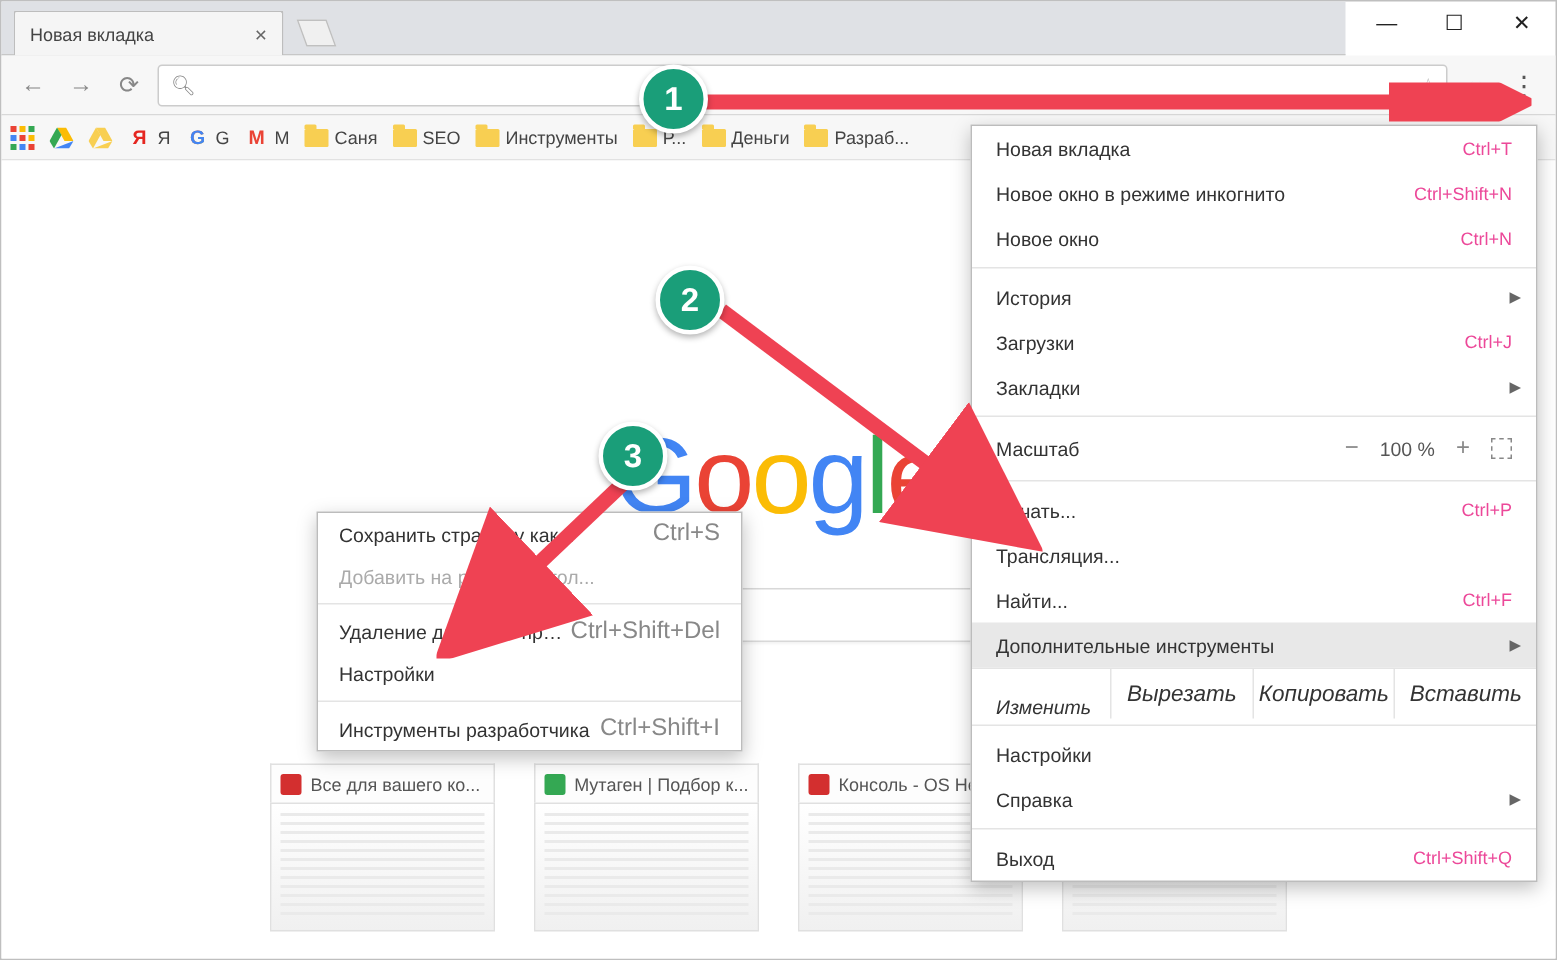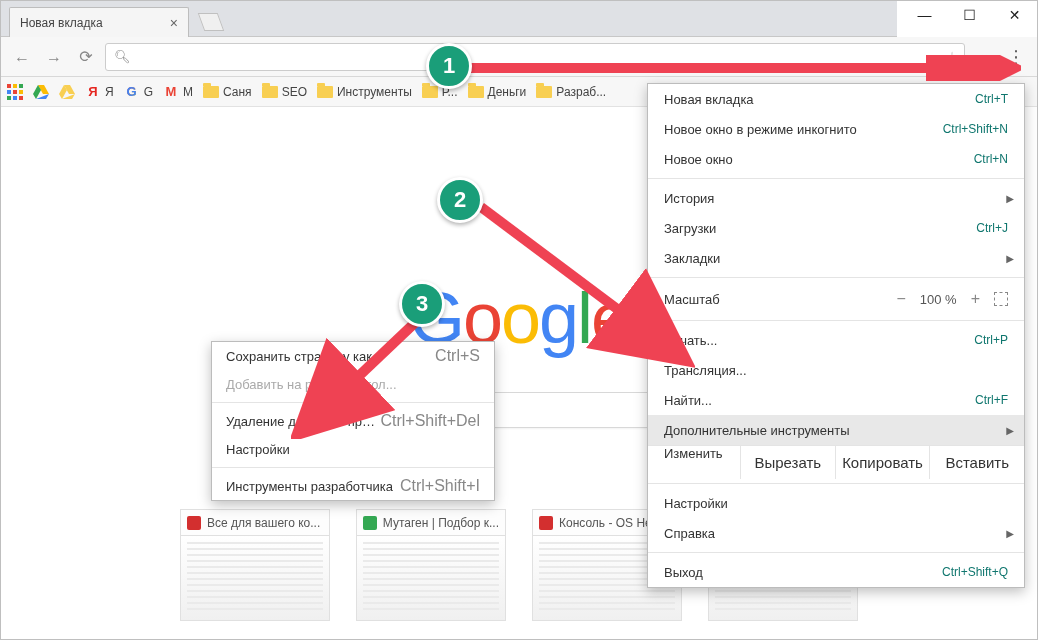--- a/index.html
+++ b/index.html
@@ -48,29 +48,29 @@
   .thumb { width:150px; }
   .thumb .cap { height:26px; display:flex; align-items:center; gap:6px; font-size:12px; color:#555; border:1px solid #e0e0e0; border-bottom:none; padding:0 6px; white-space:nowrap; overflow:hidden; background:#fdfdfd;}
   .thumb .img { height:86px; border:1px solid #e0e0e0; background:linear-gradient(#fff,#f0f0f0); position:relative; overflow:hidden;}
   .thumb .img::after{content:""; position:absolute; inset:6px; background:repeating-linear-gradient(#eaeaea 0 2px, transparent 2px 6px);} 
   .fav { width:14px; height:14px; border-radius:2px; display:inline-block; }
 
   
   .menu { position:absolute; top:82px; right:12px; width:378px; background:#fff; border:1px solid #bcbcbc; box-shadow:0 4px 12px rgba(0,0,0,.25); font-size:13px; color:#333; }
   .menu .row { display:flex; align-items:center; height:30px; padding:0 16px; position:relative; }
   .menu .row.sel { background:#e8e8e8; }
-  .menu .row .sc { margin-left:auto; color:#0f766e; font-size:12px;}
+  .menu .row .sc { margin-left:auto; color:#ec4899; font-size:12px;}
   .menu .sep { height:1px; background:#e4e4e4; margin:4px 0;}
   .menu .arrow { position:absolute; right:10px; color:#666; font-size:10px;}
   .zoomrow { display:flex; align-items:center; height:34px; padding:0 16px; }
   .zoomrow .lbl{flex:0 0 auto;}
   .zoomrow .zctrls{margin-left:auto; display:flex; align-items:center; gap:14px; color:#555; font-size:13px;}
   .zctrls .pm{font-size:16px; color:#888;}
   .fs-ico{width:14px;height:14px;border:1px dashed #888;}
-  .editrow{display:flex;align-items:flex-start;height:34px;border-top:1px solid #e4e4e4;}
+  .editrow{display:flex;align-items:flex-end;height:34px;border-top:1px solid #e4e4e4;font-style:italic;}
   .editrow .elbl{width:92px;padding-left:16px;}
   .editrow .ebtn{flex:1;text-align:center;border-left:1px solid #e4e4e4;height:100%;display:flex;align-items:center;justify-content:center;font-size:15px;}
 
   
   .submenu { position:absolute; top:340px; left:210px; width:284px; background:#fff; border:1px solid #bcbcbc; box-shadow:0 4px 12px rgba(0,0,0,.25); font-size:13px; color:#333; }
   .submenu .row{display:flex;align-items:center;height:28px;padding:0 14px;}
   .submenu .row.dis{color:#aaa;}
   .submenu .row .sc{margin-left:auto;color:#888;font-size:16px;}
   .submenu .sep{height:1px;background:#e4e4e4;margin:4px 0;}
 

